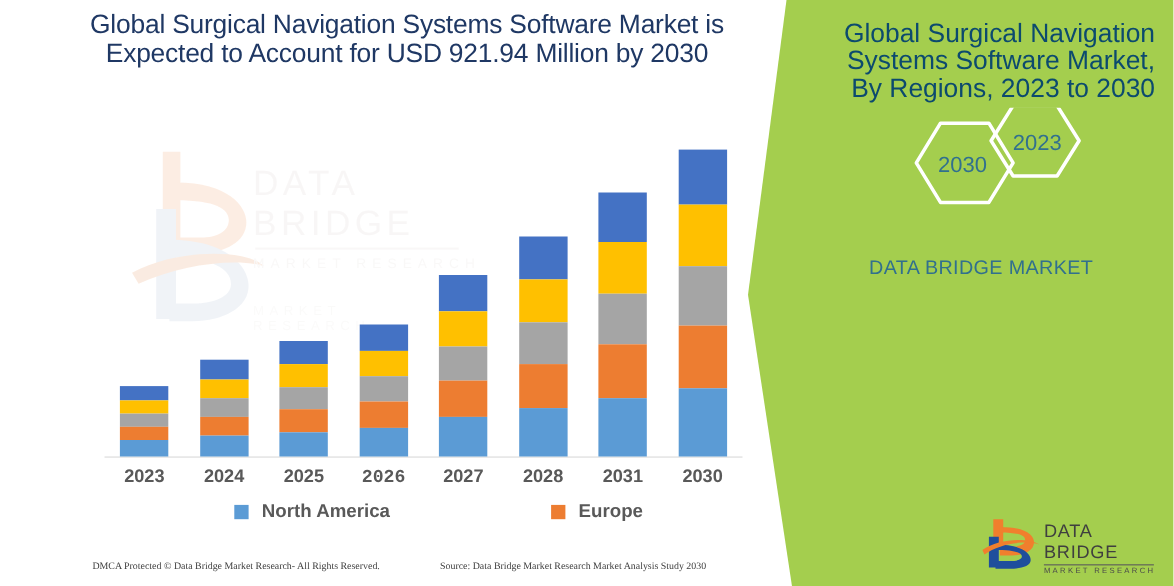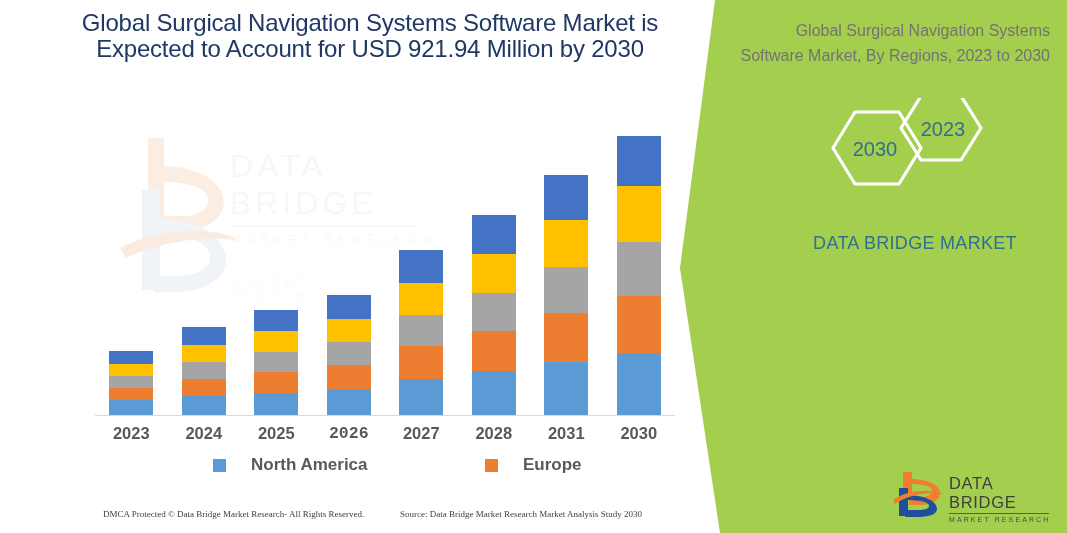--- a/index.html
+++ b/index.html
@@ -26,39 +26,39 @@
   #plot{position:absolute;left:95px;top:120px;width:580px;height:296px;}
   #axis-line{position:absolute;left:0;bottom:0;width:580px;height:1px;background:#d9d9d9;}
   .bar-group{position:absolute;bottom:1px;width:44px;}
   .seg{width:100%;display:block;}
 
   #x-labels{position:absolute;left:95px;top:424px;width:580px;height:26px;}
   .xlab{position:absolute;width:72px;text-align:center;font-size:16.5px;font-weight:bold;
     color:#595959;font-family:"Liberation Sans",sans-serif;}
 
   #legend{position:absolute;left:95px;top:455px;width:580px;height:28px;}
-  .leg-item{position:absolute;display:flex;align-items:center;gap:25px;}
+  .leg-item{position:absolute;display:flex;align-items:center;gap:12px;}
   .leg-sw{width:13px;height:13px;display:block;}
   .leg-lb{font-size:17px;font-weight:bold;color:#595959;font-family:"Liberation Sans",sans-serif;}
 
   #footer{position:absolute;left:0;top:505px;width:700px;height:24px;}
   .foot-t{position:absolute;font-size:9px;color:#404040;font-family:"Liberation Serif",serif;}
-  #foot-left{left:84px;top:4px;margin-left:19px;}
+  #foot-left{left:84px;top:4px;}
   #foot-right{left:400px;top:4px;}
 
   
   #green-panel{position:absolute;left:660px;top:0;width:407px;height:533px;}
   #green-svg{position:absolute;left:0;top:0;}
 
   #panel-title{position:absolute;left:740px;top:18px;width:310px;text-align:right;
-    font-size:16px;line-height:25px;color:#737373;font-family:"Liberation Sans",sans-serif;}
+    font-size:24px;line-height:25px;color:#0c4a6e;font-family:"Liberation Sans",sans-serif;}
 
   #hexes{position:absolute;left:825px;top:98px;width:165px;height:110px;}
 
-  #brand{position:absolute;left:790px;top:228px;width:250px;text-align:center;
+  #brand{position:absolute;left:790px;top:228px;width:250px;
     font-size:18px;line-height:31px;color:#31708E;font-family:"Liberation Sans",sans-serif;
     letter-spacing:.3px;}
 
   #logo{position:absolute;left:893px;top:470px;width:160px;height:48px;}
   #logo-mark{position:absolute;left:0;top:0;width:52px;height:48px;}
   #logo-text{position:absolute;left:56px;top:4px;width:104px;}
   #logo-t1{font-size:16.5px;letter-spacing:.7px;color:#3f3f3f;font-family:"Liberation Sans",sans-serif;}
   #logo-rule{height:1px;background:#5a5a5a;margin:1px 0 2px 0;width:100px;}
   #logo-t2{font-size:7px;letter-spacing:2.1px;color:#4a4a4a;font-family:"Liberation Sans",sans-serif;}
 </style>
@@ -162,21 +162,21 @@
         <div class="xlab" style="left: 362.75px;">2028</div>
         <div class="xlab" style="left: 435.25px;">2031</div>
         <div class="xlab" style="left: 507.75px;">2030</div>
       </div>
 
     <div id="legend">
         <div class="leg-item" style="left: 118px;">
           <span class="leg-sw" style="background: rgb(91, 155, 213);"></span>
           <span class="leg-lb">North America</span>
         </div>
-        <div class="leg-item" style="left: 390px;">
+        <div class="leg-item" style="left: 406px;">
           <span class="leg-sw" style="background: rgb(237, 125, 49);"></span>
           <span class="leg-lb">Europe</span>
         </div>
       </div>
 
     <div id="footer">
       <div class="foot-t" id="foot-left">DMCA Protected © Data Bridge Market Research-  All Rights Reserved.</div>
       <div class="foot-t" id="foot-right">Source: Data Bridge Market Research  Market Analysis Study 2030</div>
     </div>
   </div>

